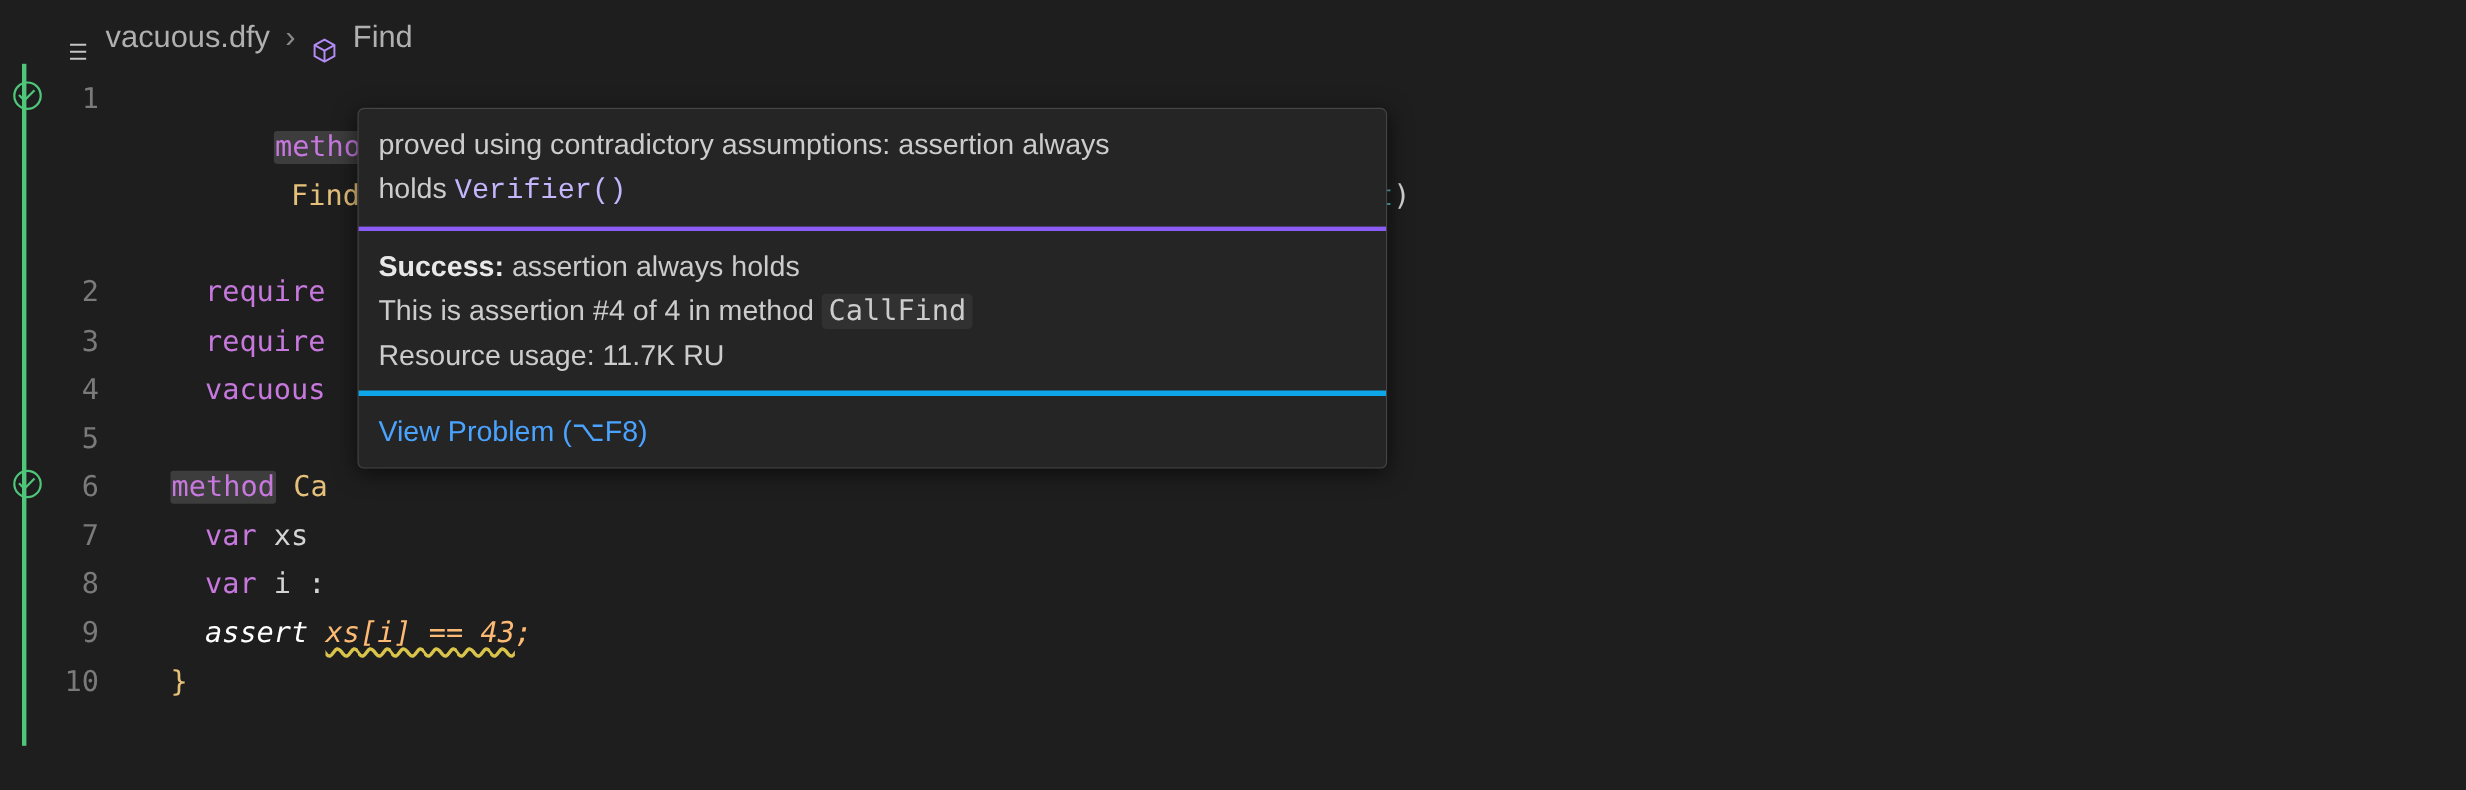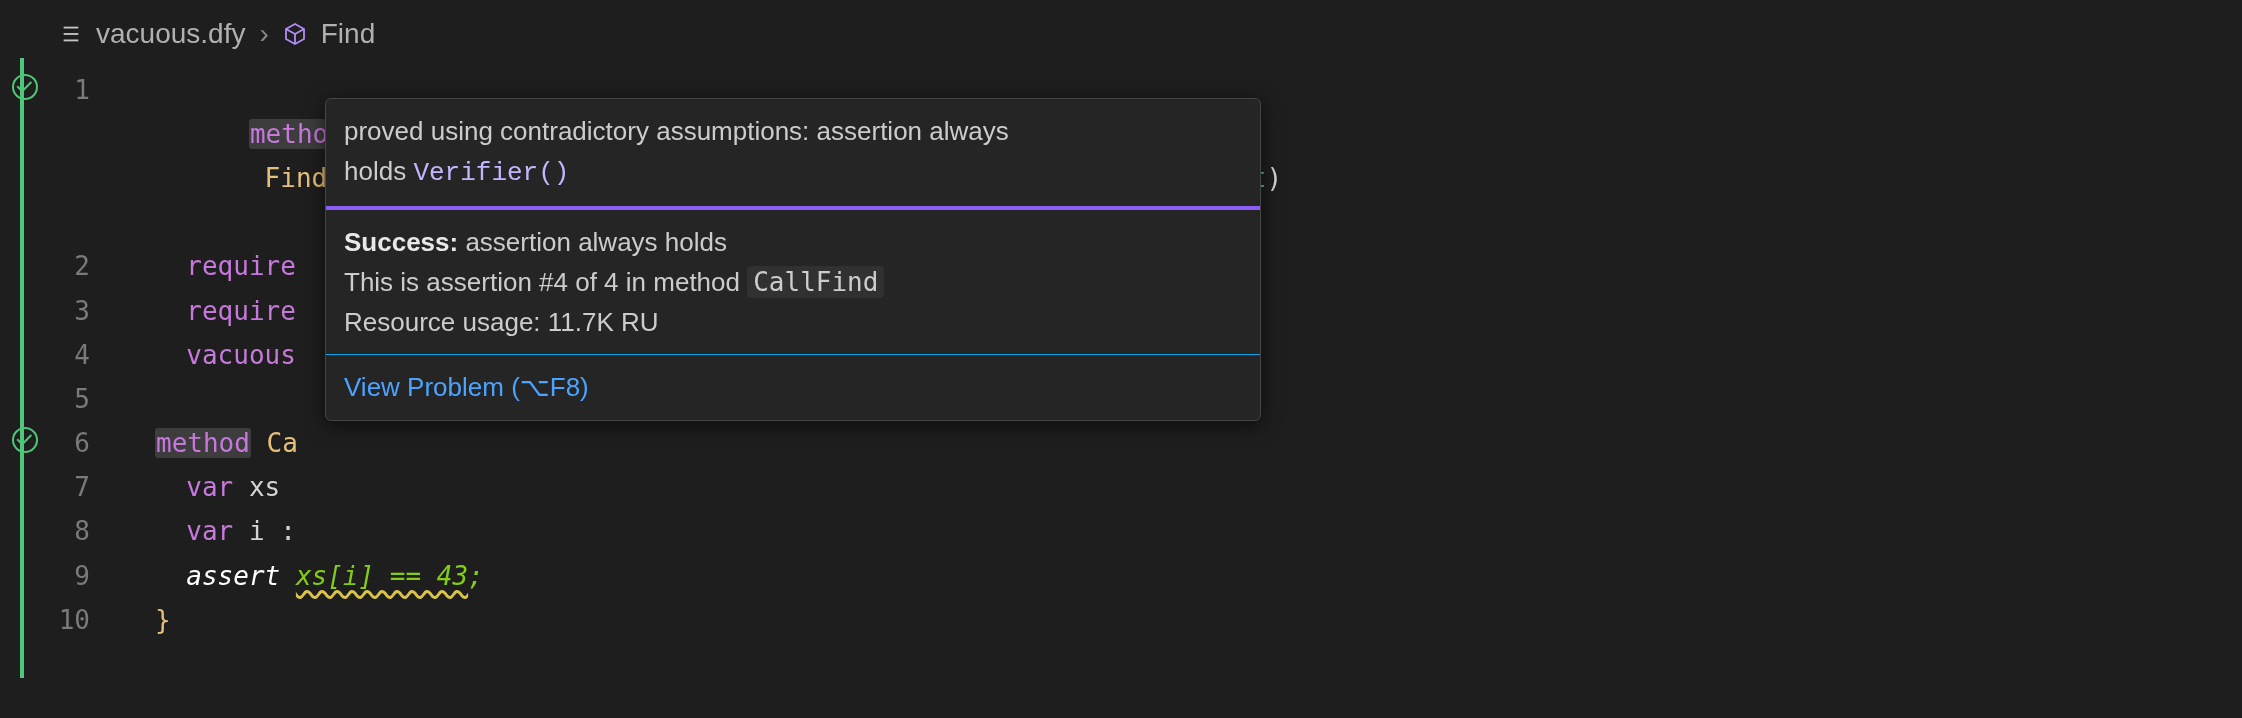--- a/index.html
+++ b/index.html
@@ -10,21 +10,21 @@
     font-size: 26px;
     line-height: 1.7;
     width: 2242px;
     height: 718px;
     overflow: hidden;
     position: relative;
   }
 
   .breadcrumb-bar {
     display: flex;
-    align-items: center;
+    align-items: flex-end;
     gap: 14px;
     padding: 10px 18px 10px 60px;
     color: #b0b0b0;
     font-family: -apple-system, BlinkMacSystemFont, "Segoe UI", sans-serif;
     font-size: 28px;
   }
   .breadcrumb-bar .sep { color: #8a8a8a; }
   .breadcrumb-bar .file-icon svg { display: block; }
   .breadcrumb-bar .symbol-icon svg { display: block; }
 
@@ -82,21 +82,21 @@
     background: #4ec77b;
   }
 
   
   .kw       { color: #c678dd; }   
   .type     { color: #56b6c2; }   
   .fn       { color: #e5c07b; }   
   .punct    { color: #d4d4d4; }
   .brace    { color: #e5c07b; }
   .assert   { color: #ffffff; font-style: italic; }
-  .assertExpr { font-style: italic; color: #84cc16; }
+  .assertExpr { font-style: italic; color: #fdba74; }
 
   
   .occ-box {
     background: rgba(120,120,120,0.35);
     border-radius: 3px;
     padding: 0 1px;
   }
 
   
   .squiggle {
@@ -136,21 +136,21 @@
     padding: 1px 6px;
     border-radius: 4px;
     margin-top: 40px;
   }
   .hover-popup strong { font-weight: 700; color: #e8e8e8; }
   .hover-actions {
     display: flex;
     align-items: center;
     gap: 36px;
     padding: 12px 18px;
-    border-top: 1px solid #0ea5e9;
+    border-top: 5px solid #0ea5e9;
   }
   .link {
     color: #4aa3ff;
     cursor: pointer;
   }
   .nofix { color: #cccccc; }
 
 </style>
 </head>
 <body>

